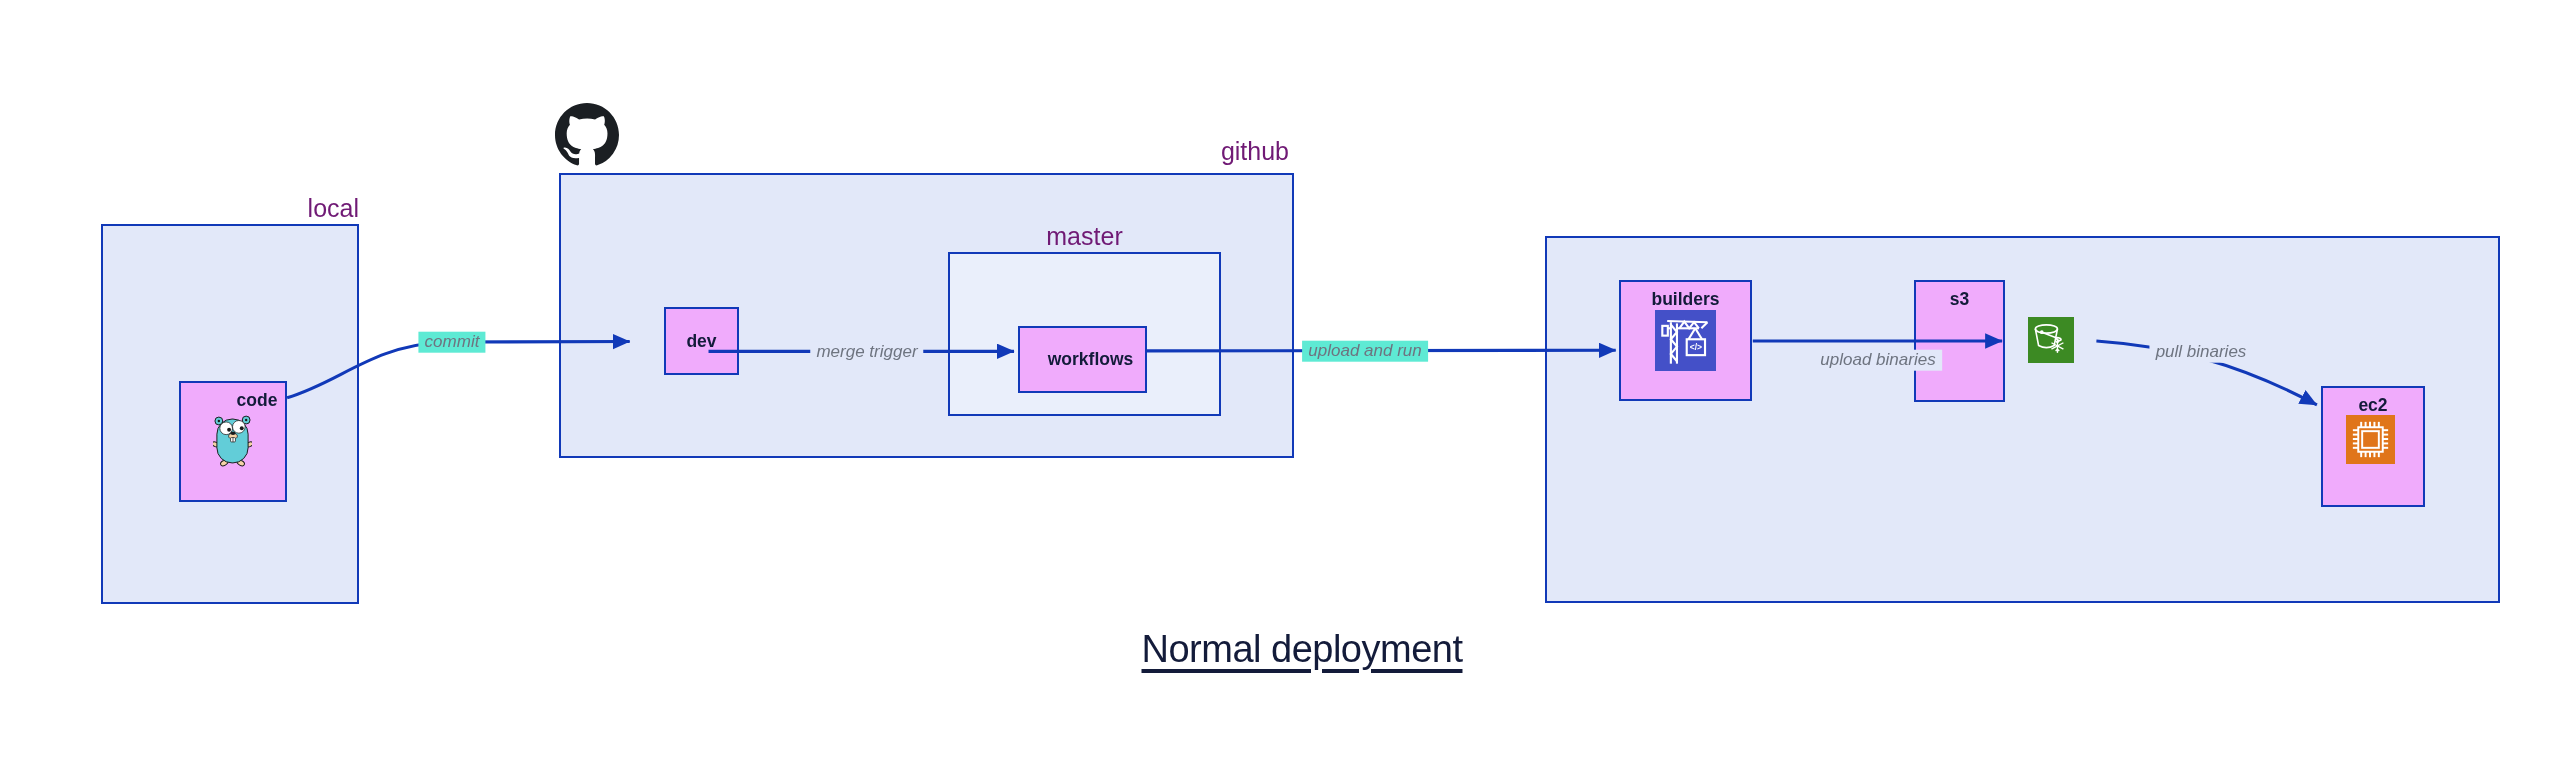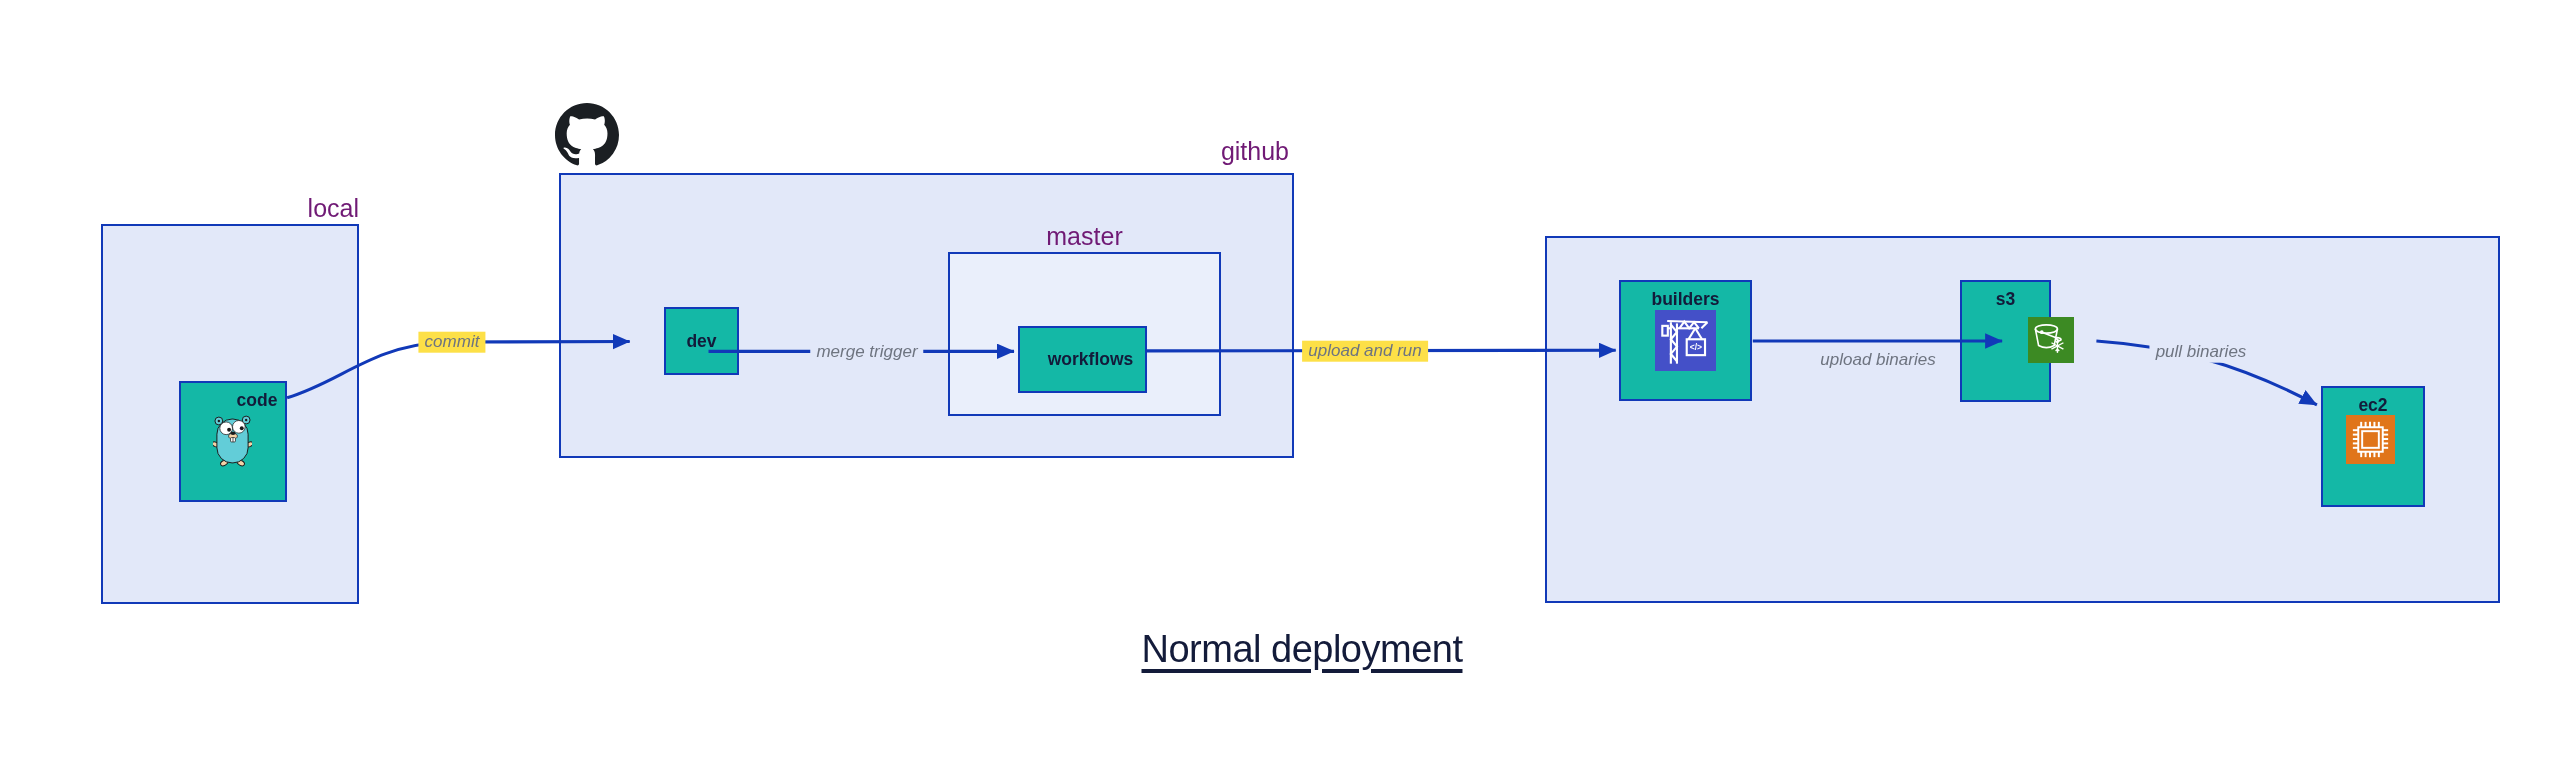--- a/index.html
+++ b/index.html
@@ -1,49 +1,49 @@
 <!DOCTYPE html>
 <html style="font-size:8.2px"><head>
 <meta charset="utf-8">
 <style>
   html,body{margin:0;padding:0;background:#ffffff;width:2604px;height:781px;overflow:hidden;
     font-family:"Liberation Sans", sans-serif;}
   .canvas{position:absolute;left:0;top:0;width:2604px;height:781px;}
 
   
   .cbox{position:absolute;background:#e2e8f9;border:2.6px solid #1139b8;box-sizing:border-box;}
-  .nbox{position:absolute;background:#14b8a6;border:2.6px solid #1139b8;box-sizing:border-box;}
+  .nbox{position:absolute;background:#f0abfc;border:2.6px solid #1139b8;box-sizing:border-box;}
 
   #box-local   {left:101px; top:224px; width:258px; height:380px;}
   #box-github  {left:559px;top:173px; width:735px;height:285px;}
   #box-master  {left:948px;top:252px; width:273px; height:164px;background:#eaeffb;}
   #box-aws     {left:1545px;top:236px; width:955px;height:367px;}
 
   #box-code     {left:179px; top:381px; width:108px;height:121px;padding-left:48px;}
   #box-dev      {left:633px;top:307px; width:75px;height:68px;display:flex;align-items:center;justify-content:center;margin-left:31px;}
   #box-workflows{left:1018px;top:326px; width:129px;height:67px;display:flex;align-items:center;justify-content:center;padding-left:16px;}
   #box-builders {left:1619px;top:280px; width:133px;height:121px;}
-  #box-s3       {left:1960px;top:280px; width:91px;height:122px;}
+  #box-s3       {left:1914px;top:280px; width:91px;height:122px;}
   #box-ec2      {left:2321px;top:386px; width:104px;height:121px;}
 
   .clabel{position:absolute;font-size:25px;color:#701a75;white-space:nowrap;}
   #label-local {left:101px;top:194px;width:258px;text-align:right;}
   #label-github{left:1082px;top:137px;width:207px;text-align:right;}
   #label-master{left:948px;top:222px;width:273px;text-align:center;}
   #label-aws   {left:1545px;top:200px;width:955px;text-align:center;}
 
   .nlabel{font-size:17.5px;font-weight:700;color:#131b3a;text-align:center;white-space:nowrap;}
   .nlabel-top{display:block;margin-top:7.2px;}
 
   .icon{position:absolute;}
 
   
   .elabel{position:absolute;transform:translate(-50%,-50%);font-size:17px;font-style:italic;
           color:#6e7480;white-space:nowrap;padding:0 6.2px;line-height:20.6px;}
-  .elabel.on-white{background:#fde047;}
+  .elabel.on-white{background:#5eead4;}
   .elabel.on-lav{background:#e2e8f9;}
   #elabel-commit {left:452px; top:342px;}
   #elabel-merge  {left:867px;top:352px;}
   #elabel-upload-run {left:1365px;top:351px;}
   #elabel-upload-bin {left:1878px;top:360px;}
   #elabel-pull-bin   {left:2201px;top:352px;}
 
   #edges-svg{position:absolute;left:0;top:0;pointer-events:none;}
 
   #diagram-title{position:absolute;left:0;top:628px;width:2604px;text-align:center;

